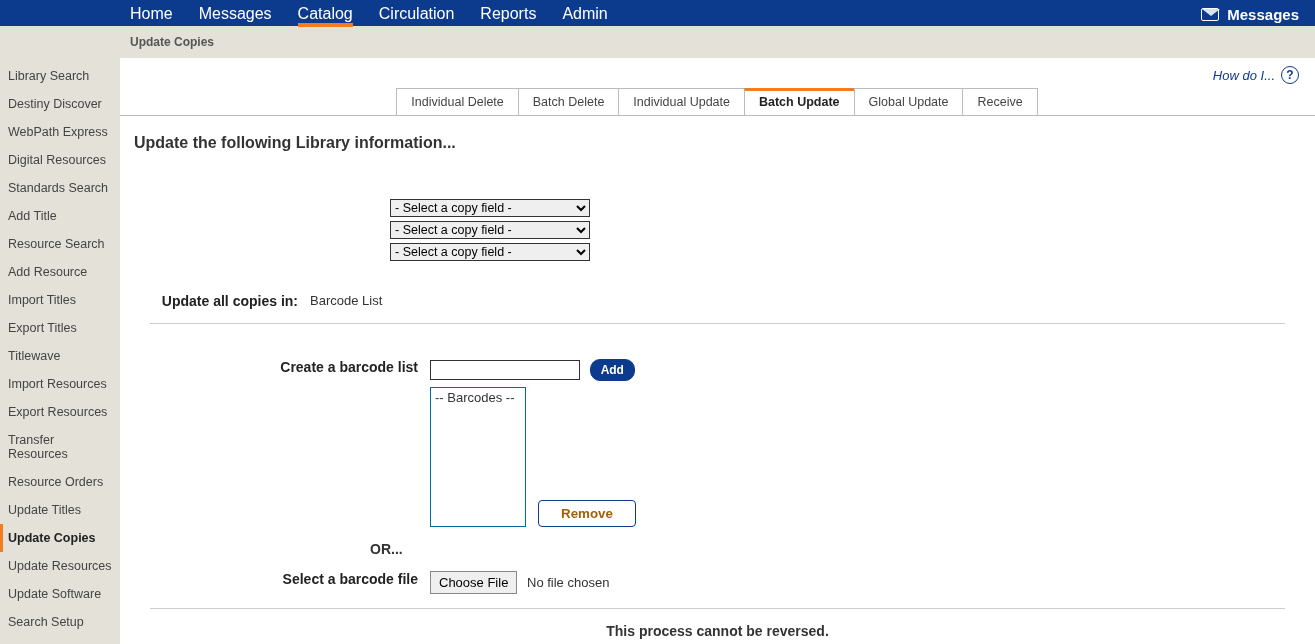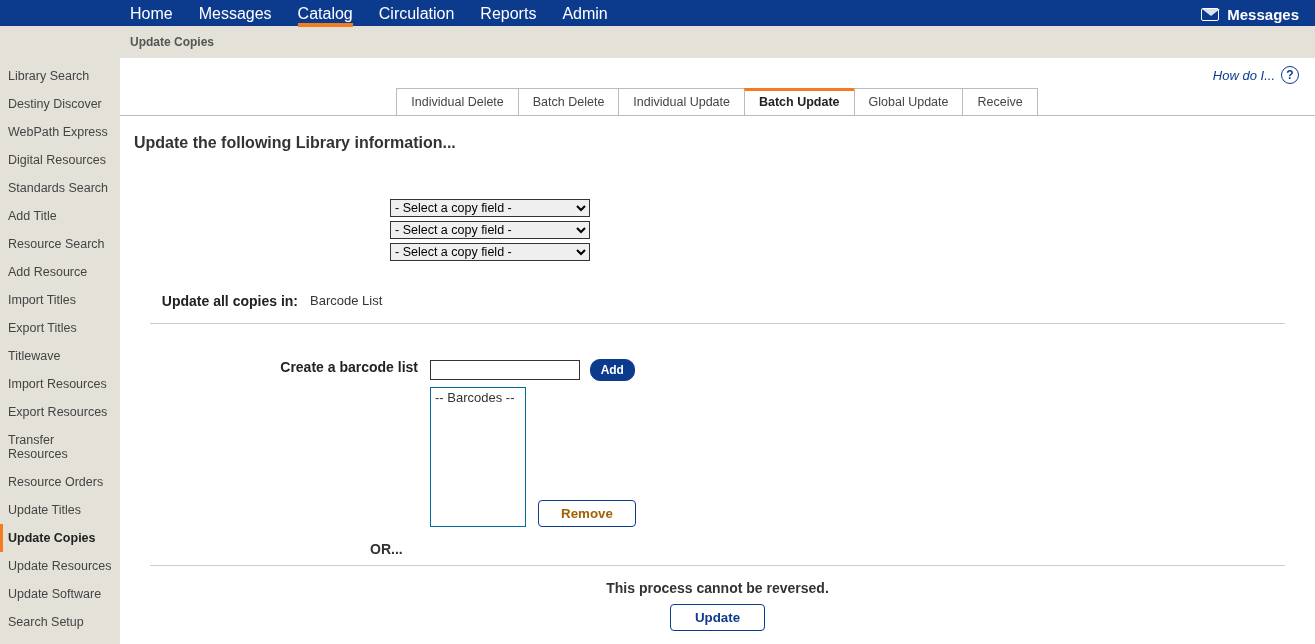--- a/index.html
+++ b/index.html
@@ -238,20 +238,27 @@
             <div class="listbox">
               <div>-- Barcodes --</div>
             </div>
             <button class="remove-btn">Remove</button>
           </div>
         </div>
       </div>
 
       <div class="or-text">OR...</div>
 
+      <div class="row">
+        <div class="label" style="width:280px">Select a barcode file</div>
+        <div>
+          <button class="choose-btn">Choose File</button>
+          <span class="nofile">No file chosen</span>
+        </div>
+      </div>
     </div>
 
     <hr class="sep">
 
     <div class="center-msg">This process cannot be reversed.</div>
     <button class="update-btn">Update</button>
   </div>
 </div>
 
 </body></html>

